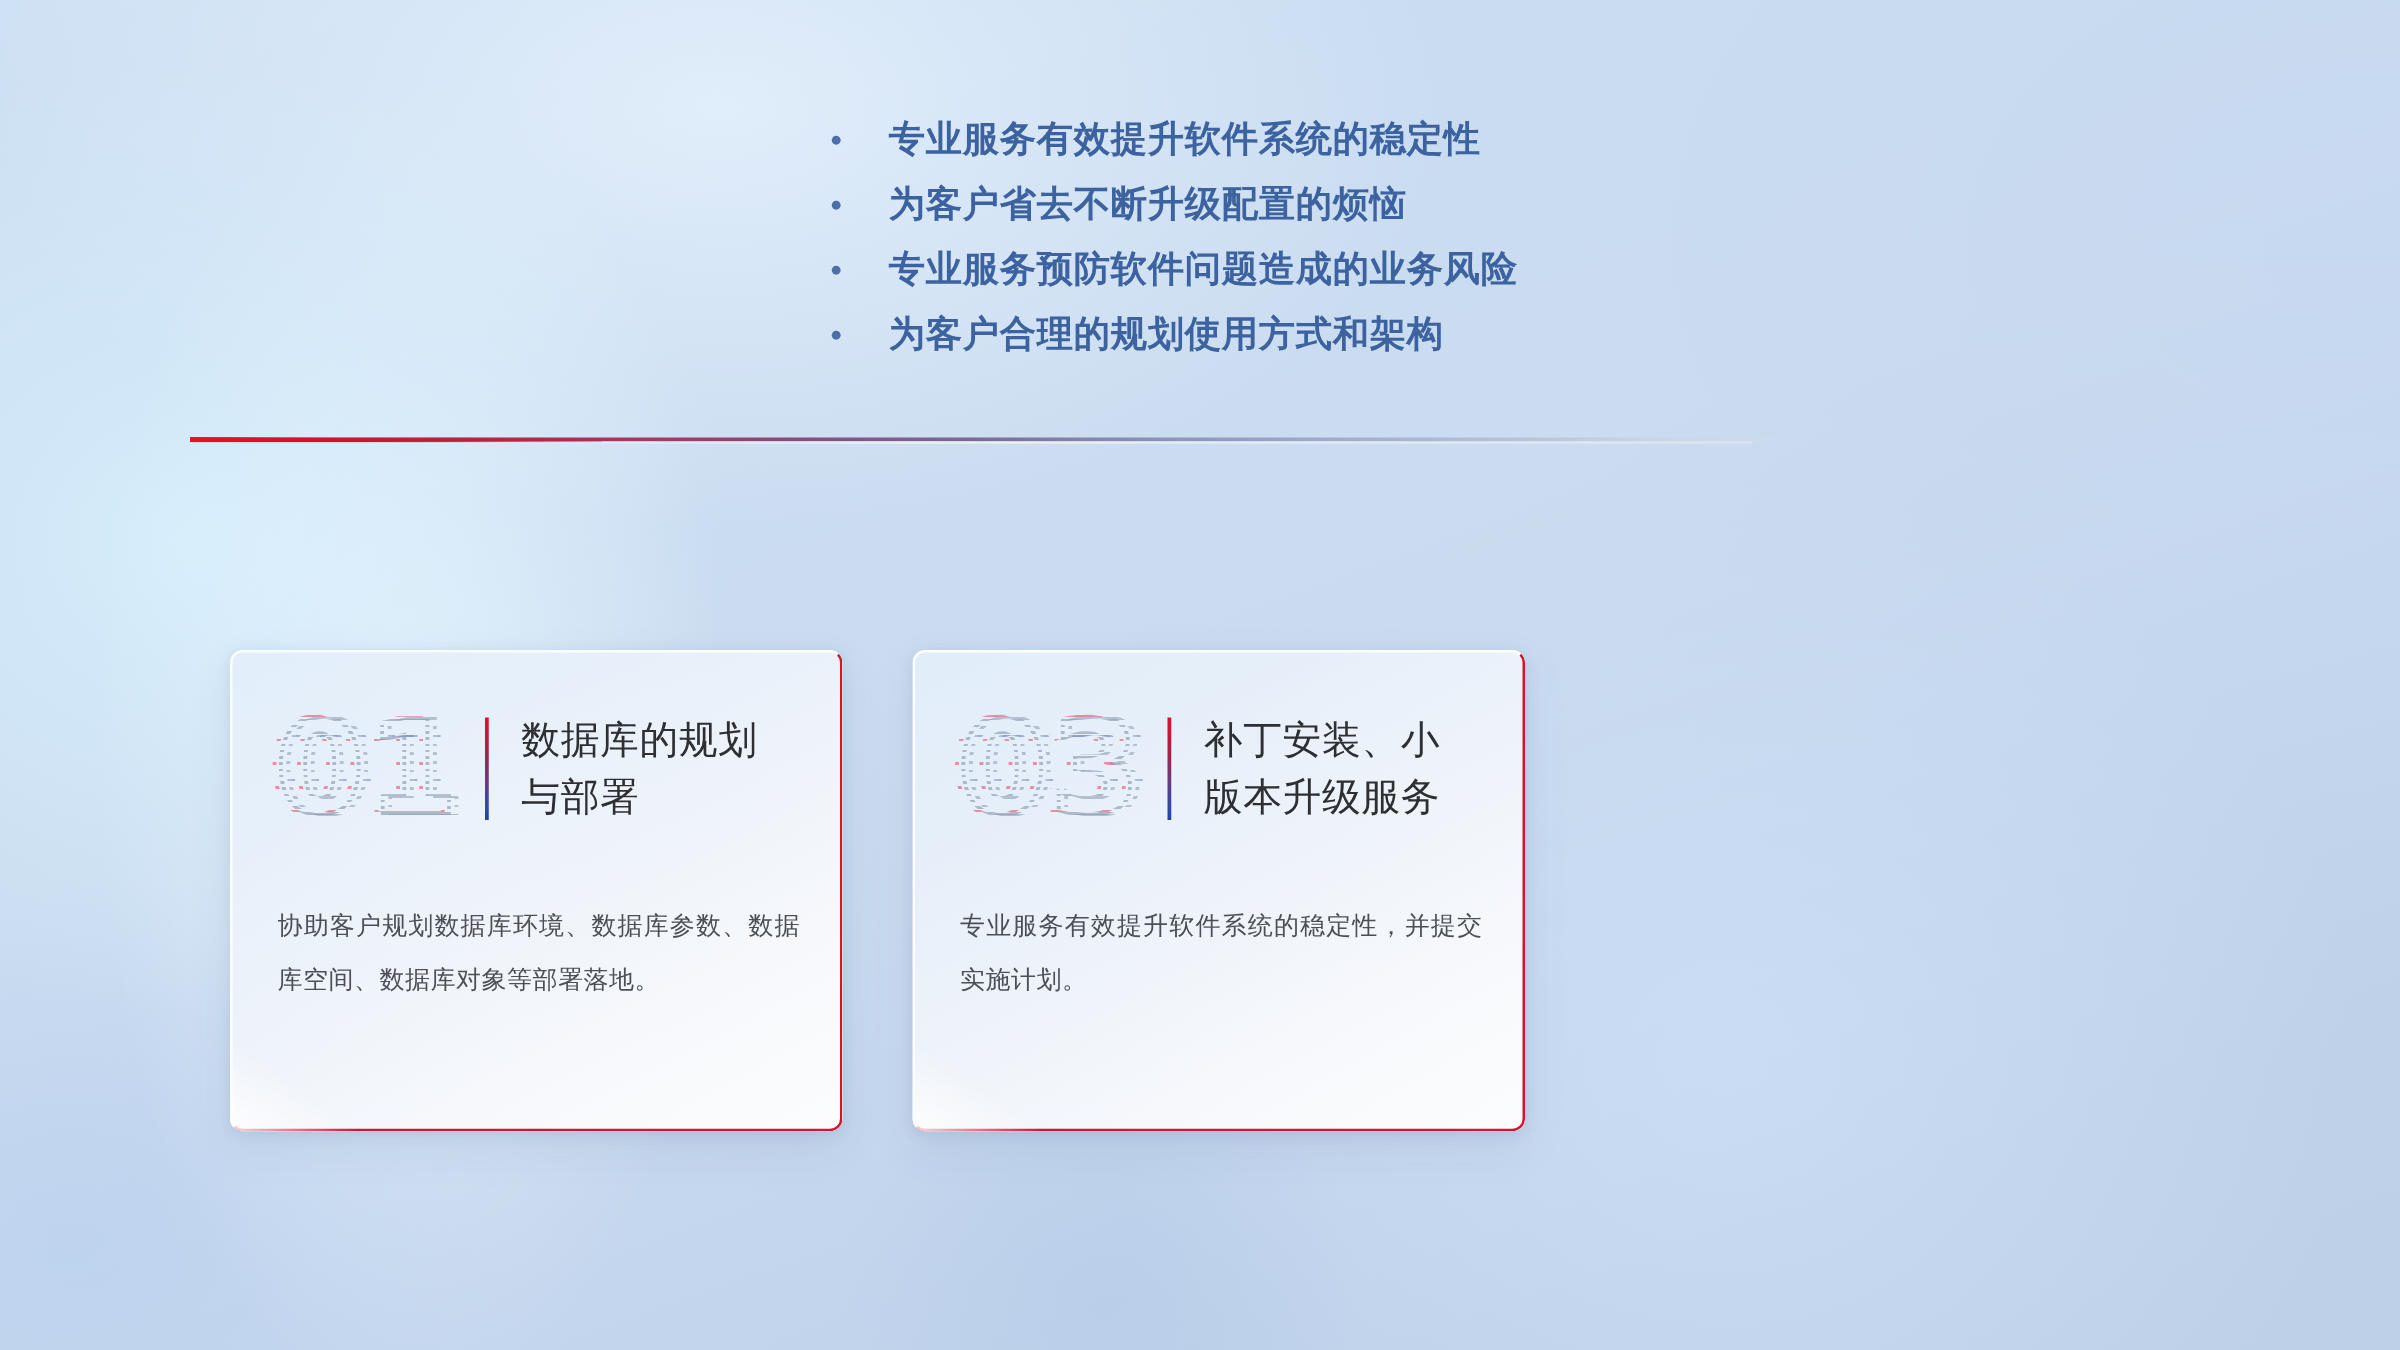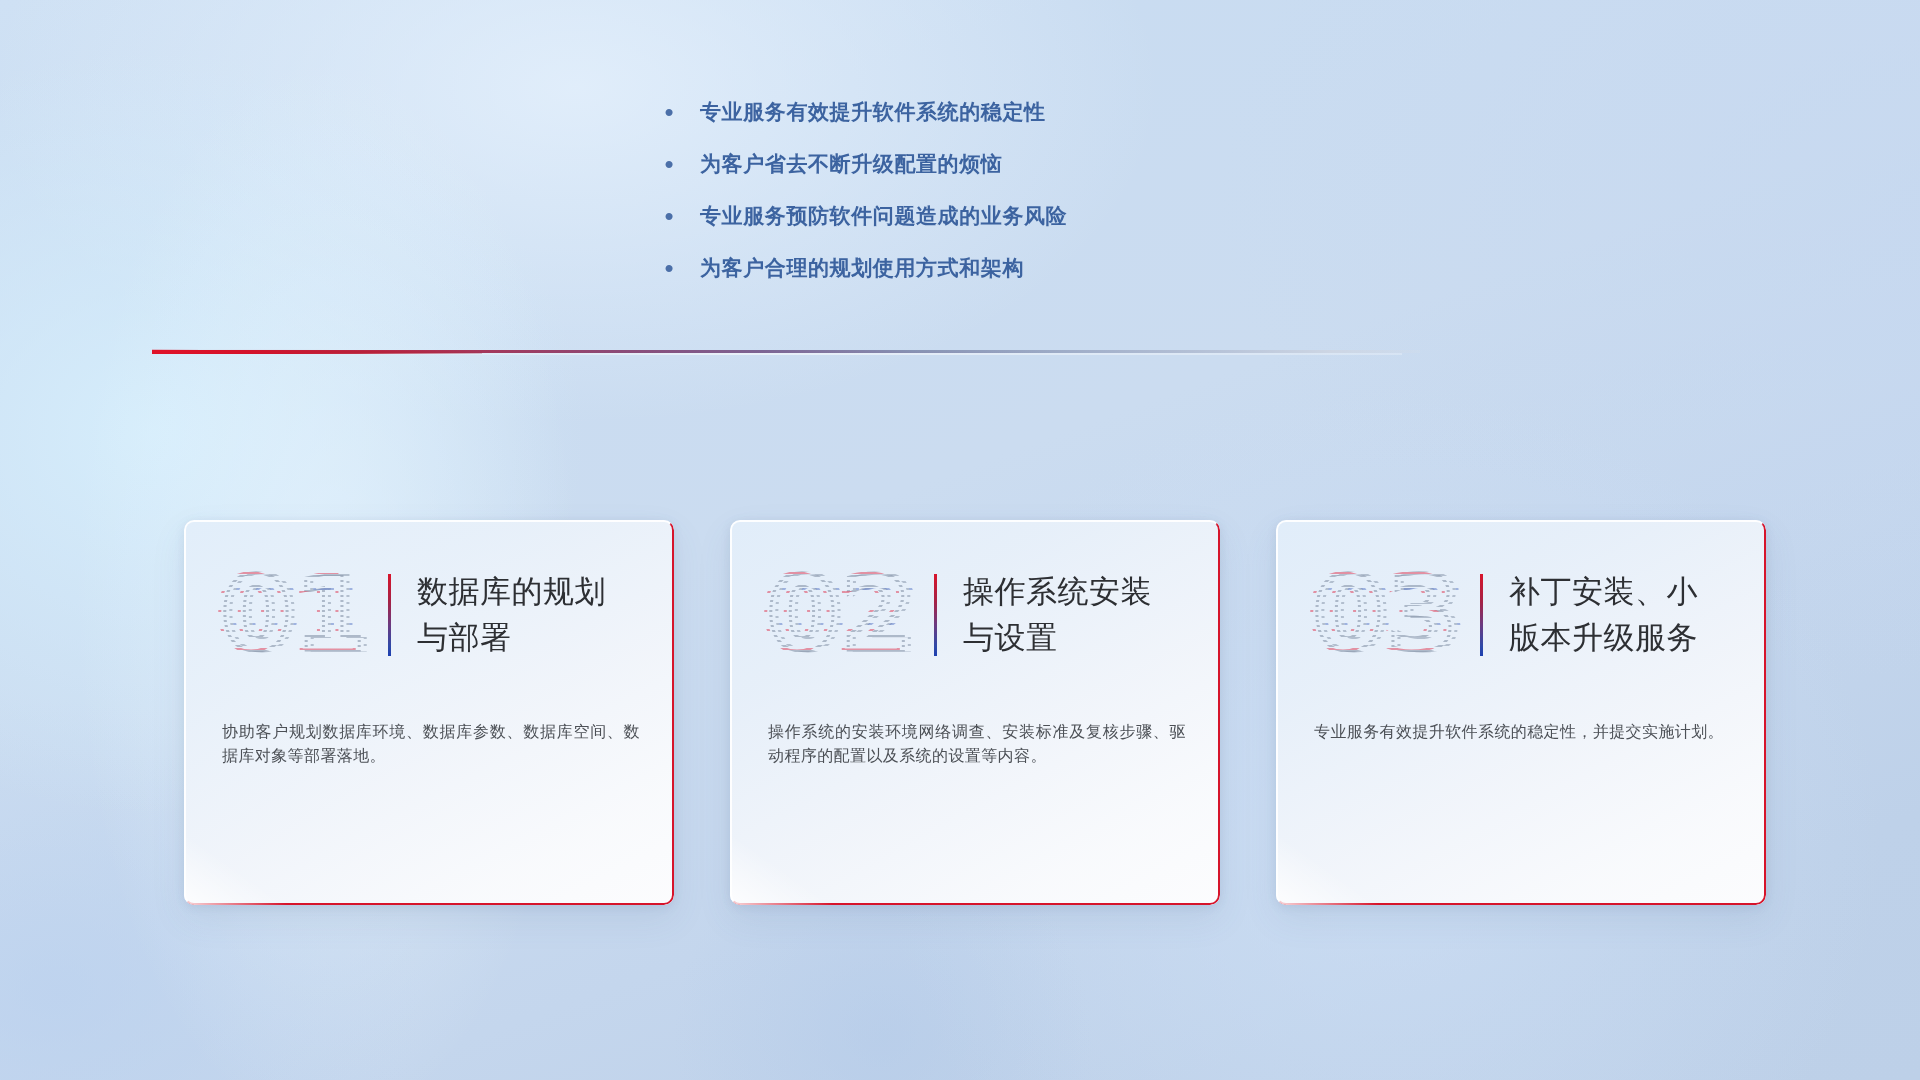--- a/index.html
+++ b/index.html
@@ -48,22 +48,22 @@
   }
   .bullet-dot {
     width: 18px;
     flex: 0 0 18px;
     font-size: 26px;
     line-height: 40px;
     color: #4b6fa8;
     text-align: center;
   }
   .bullet-text {
-    margin-left: 22px;
-    font-size: 21px;
+    margin-left: 33px;
+    font-size: 29px;
     line-height: 40px;
     letter-spacing: 0.6px;
     color: #3c63a0;
     font-weight: 600;
     white-space: nowrap;
   }
 
   
   .divider-wrap {
     position: absolute;
@@ -259,22 +259,22 @@
     letter-spacing: 0.5px;
     white-space: pre-line;
     padding-right: 12px;
   }
 
   .card-body {
     position: absolute;
     left: 38px;
     right: 34px;
     top: 200px;
-    font-size: 16px;
-    line-height: 24px;
+    font-size: 20px;
+    line-height: 43px;
     color: #4c5056;
     letter-spacing: 0.4px;
     text-align: justify;
     z-index: 3;
   }
 </style>
 </head>
 <body>
 
 <div id="slide">
@@ -320,34 +320,20 @@
           <div class="bignum-text tint-red">01</div>
           <div class="bignum-text tint-blue">01</div>
         </div>
         <div class="head-rule"></div>
         <div class="card-title">数据库的规划
 与部署</div>
       </div>
       <div class="card-body">协助客户规划数据库环境、数据库参数、数据库空间、数据库对象等部署落地。</div>
     </div>
 
-    <div class="card">
-      <div class="card-head">
-        <div class="bignum">
-          <div class="bignum-text">02</div>
-          <div class="bignum-text shift-a">02</div>
-          <div class="bignum-text tint-red">02</div>
-          <div class="bignum-text tint-blue">02</div>
-        </div>
-        <div class="head-rule"></div>
-        <div class="card-title">操作系统安装
-与设置</div>
-      </div>
-      <div class="card-body">操作系统的安装环境网络调查、安装标准及复核步骤、驱动程序的配置以及系统的设置等内容。</div>
-    </div>
 
     <div class="card">
       <div class="card-head">
         <div class="bignum">
           <div class="bignum-text">03</div>
           <div class="bignum-text shift-a">03</div>
           <div class="bignum-text tint-red">03</div>
           <div class="bignum-text tint-blue">03</div>
         </div>
         <div class="head-rule"></div>

